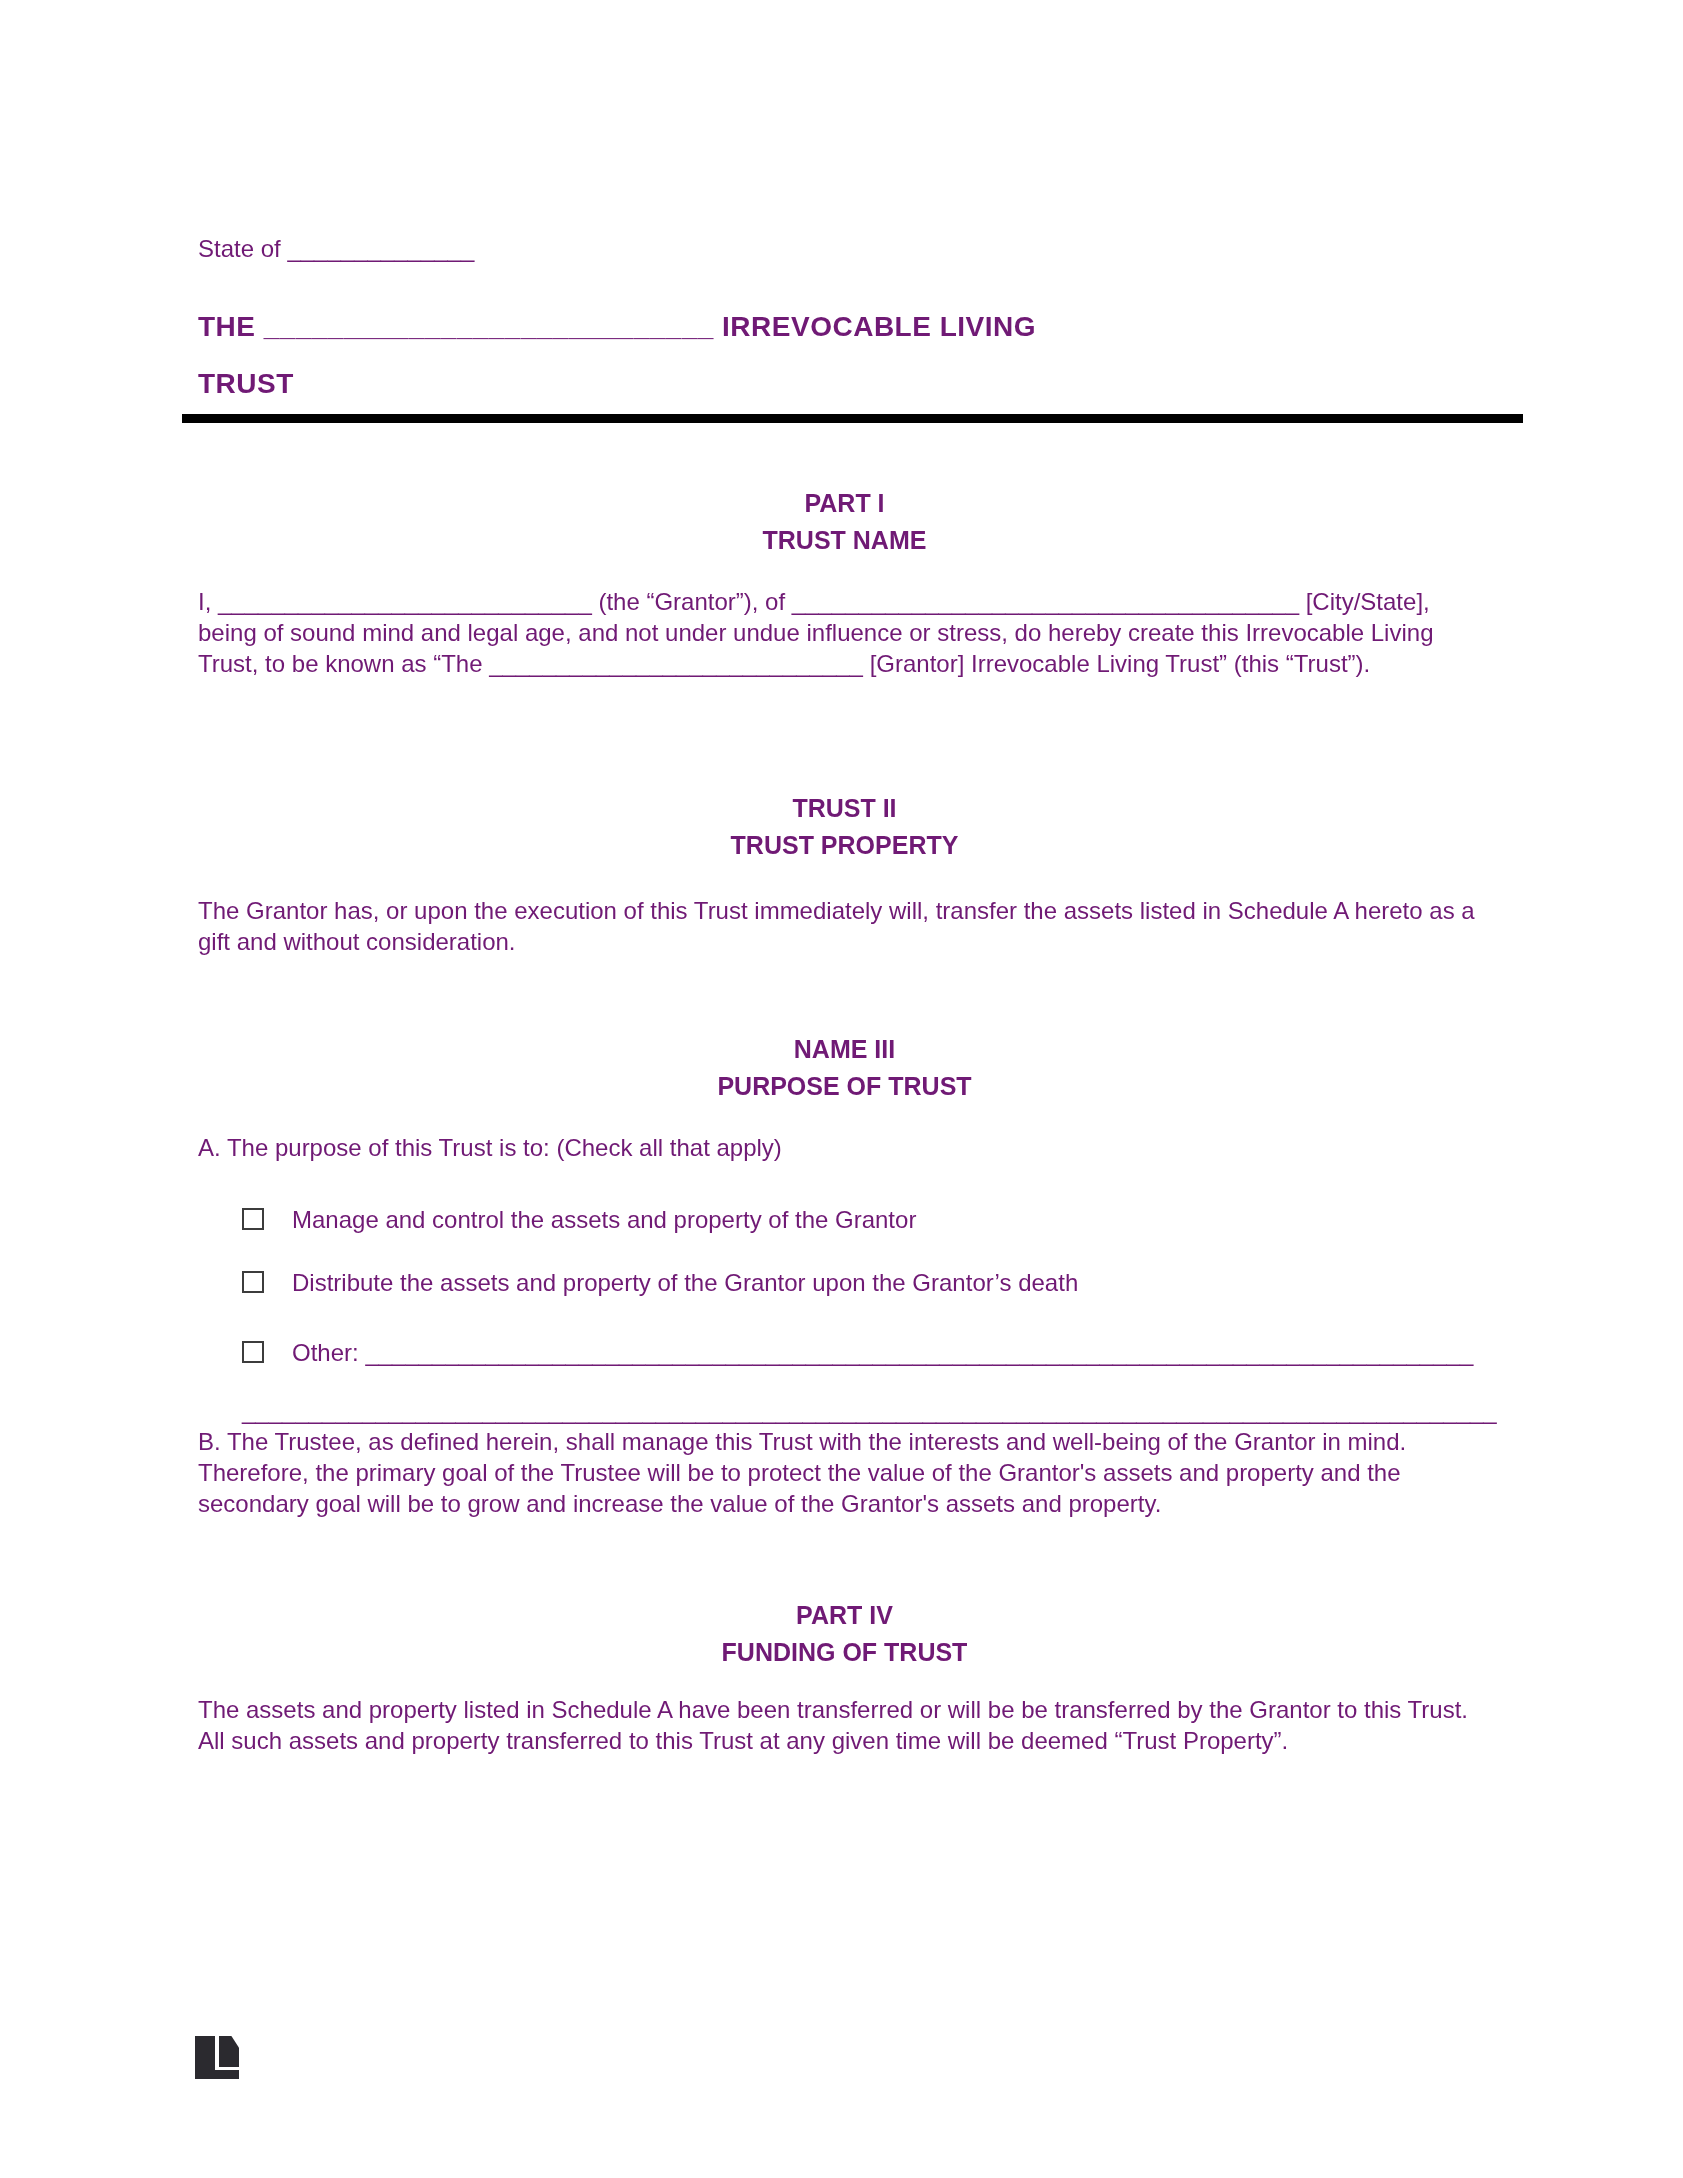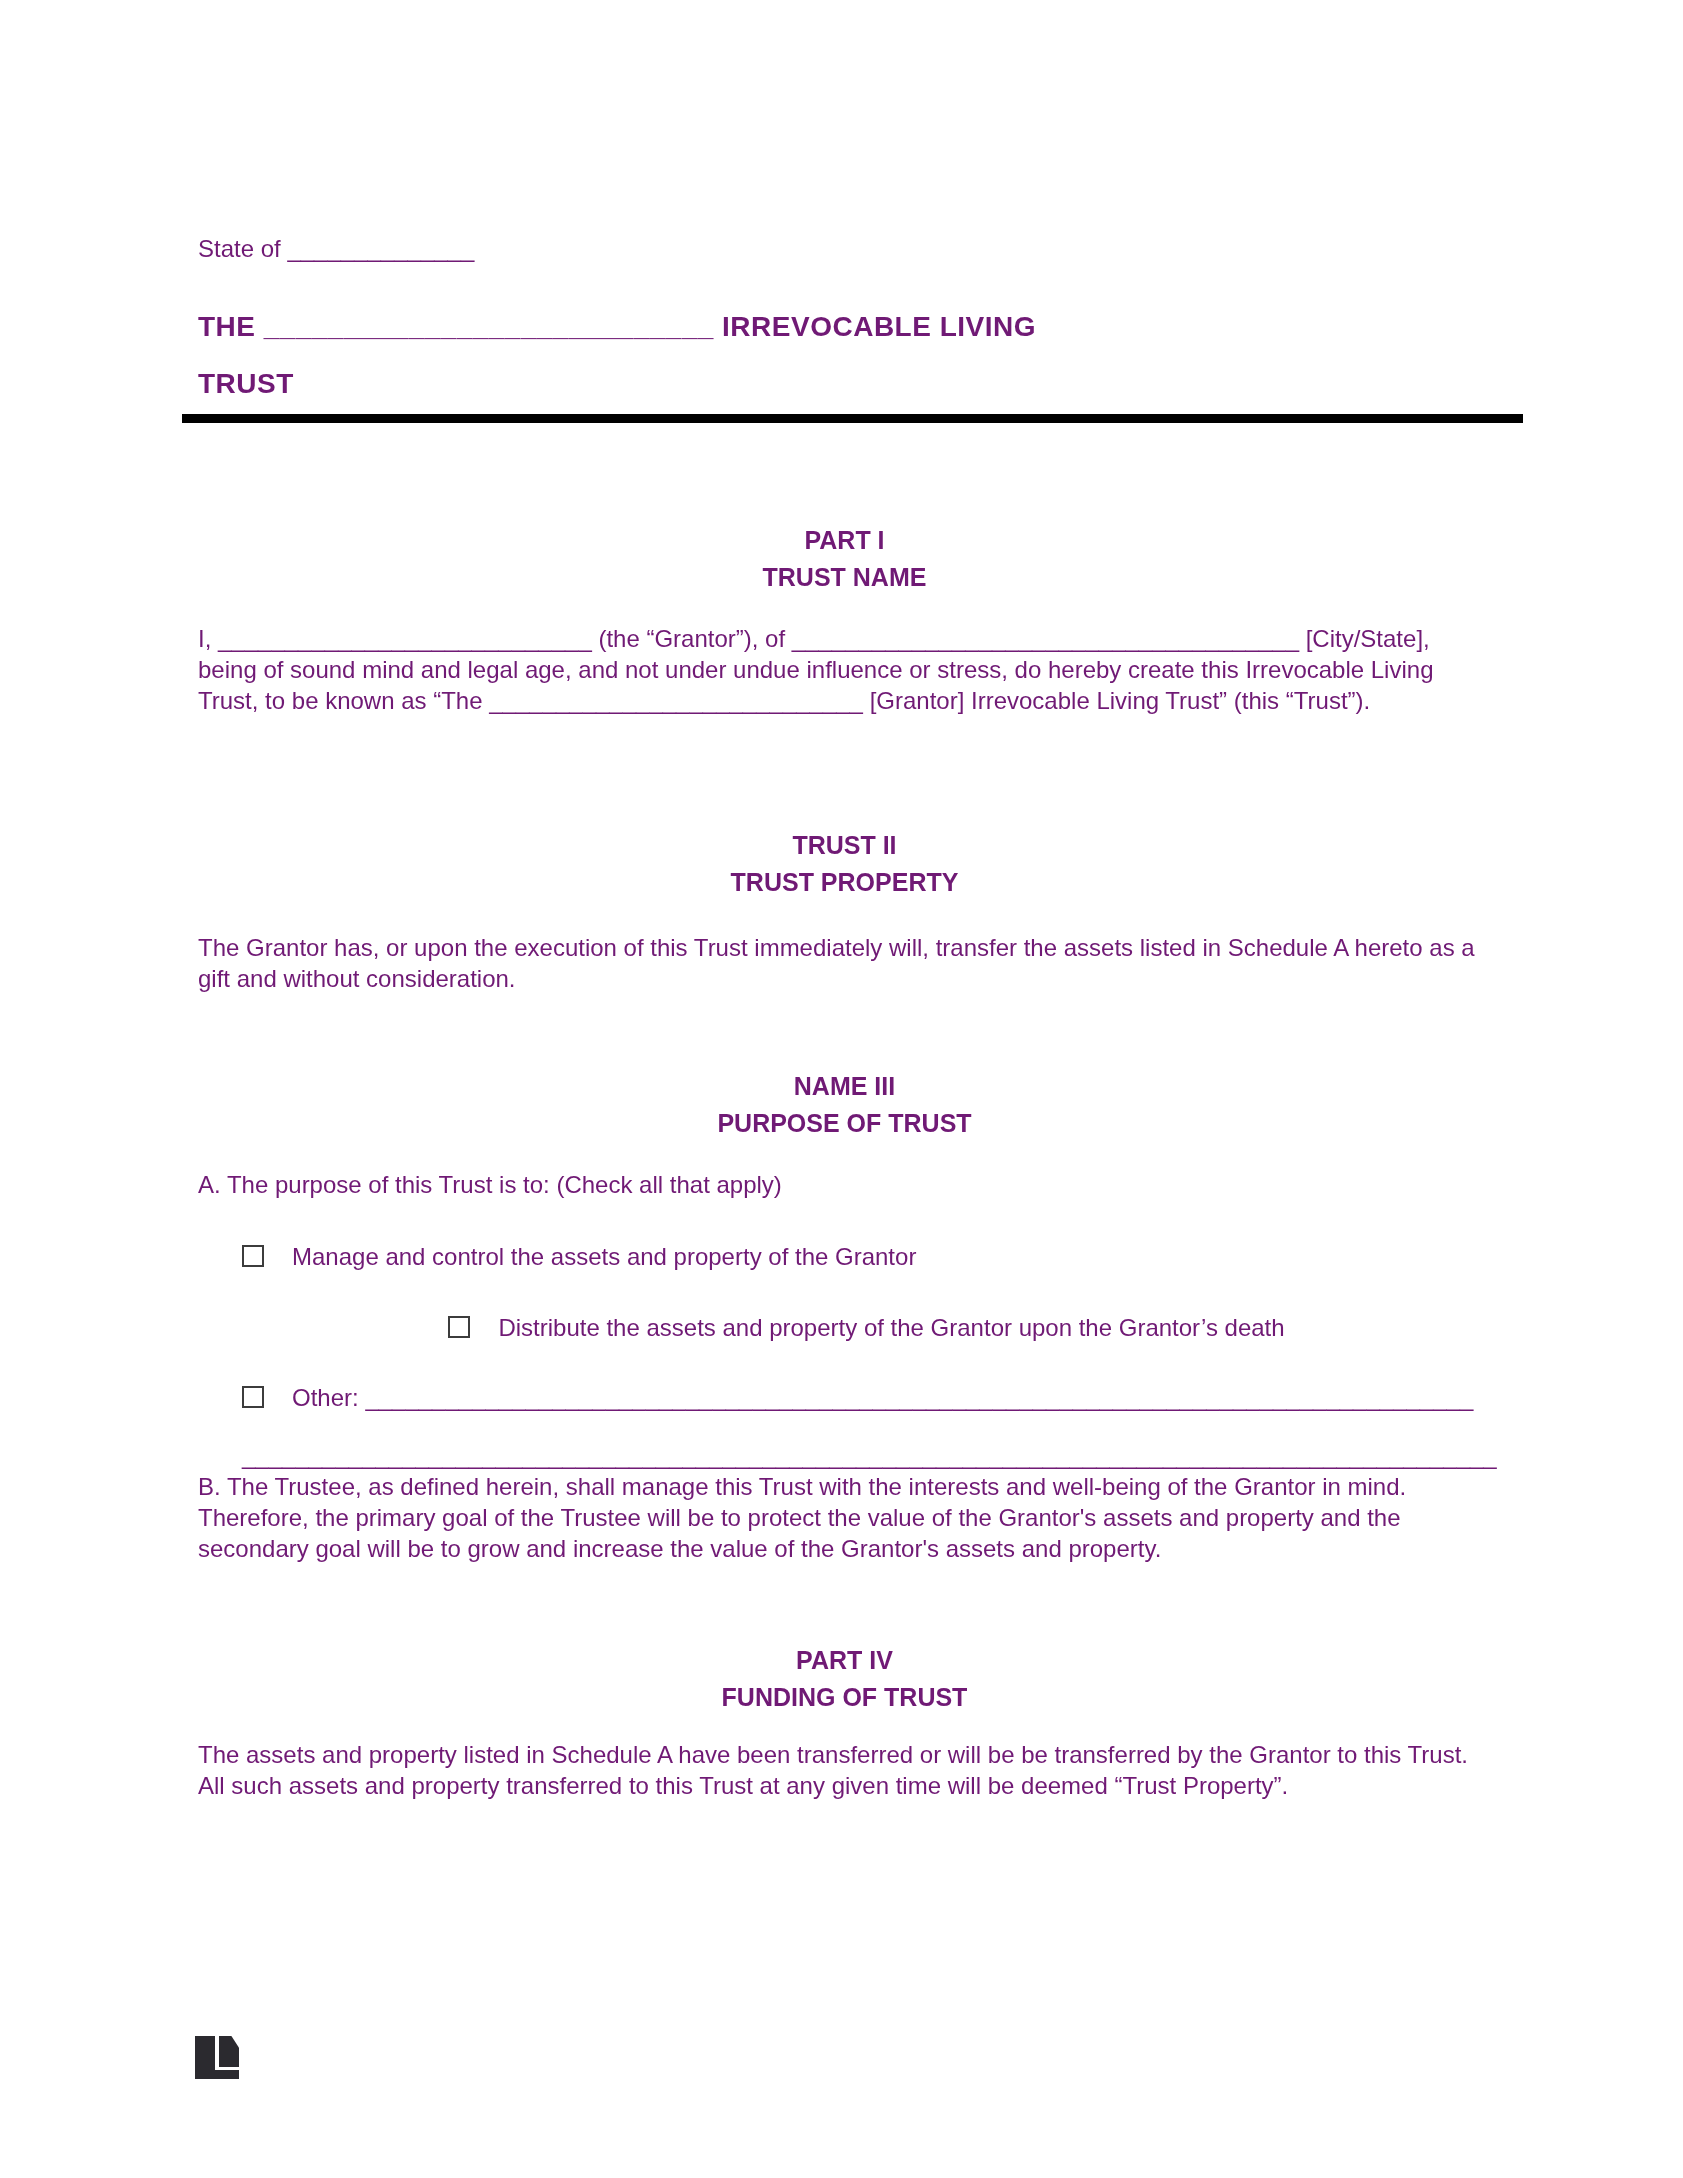--- a/index.html
+++ b/index.html
@@ -24,40 +24,40 @@
     line-height: 57px;
     font-weight: bold;
     letter-spacing: 0.5px;
   }
   .title-rule {
     height: 9px;
     background: #000000;
     margin: 2px -32px 0 -16px;
   }
   .part-heading {
-    margin-top: 99px;
+    margin-top: 62px;
     text-align: center;
     font-size: 25px;
     line-height: 37px;
     font-weight: bold;
   }
   .part-heading.pt2 { margin-top: 111px; }
   .part-heading.pt3 { margin-top: 74px; }
   .part-heading.pt4 { margin-top: 78px; }
   .body-text { margin-top: 27px; }
   .body-text.p2 { margin-top: 31px; }
   .body-text.pb { margin-top: 0; }
   .body-text.p4 { margin-top: 23px; }
   .check-row {
     display: flex;
     align-items: flex-start;
     padding-left: 44px;
     margin-top: 41px;
   }
-  .check-row.r2 { margin-top: 40px; justify-content: center; }
+  .check-row.r2 { margin-top: 32px; }
   .check-row.r3 { margin-top: 39px; }
   .checkbox {
     flex: 0 0 auto;
     width: 22px;
     height: 22px;
     border: 2px solid #3c3c3c;
     margin-top: 4px;
     background: #ffffff;
   }
   .check-label { margin-left: 28px; white-space: nowrap; }

